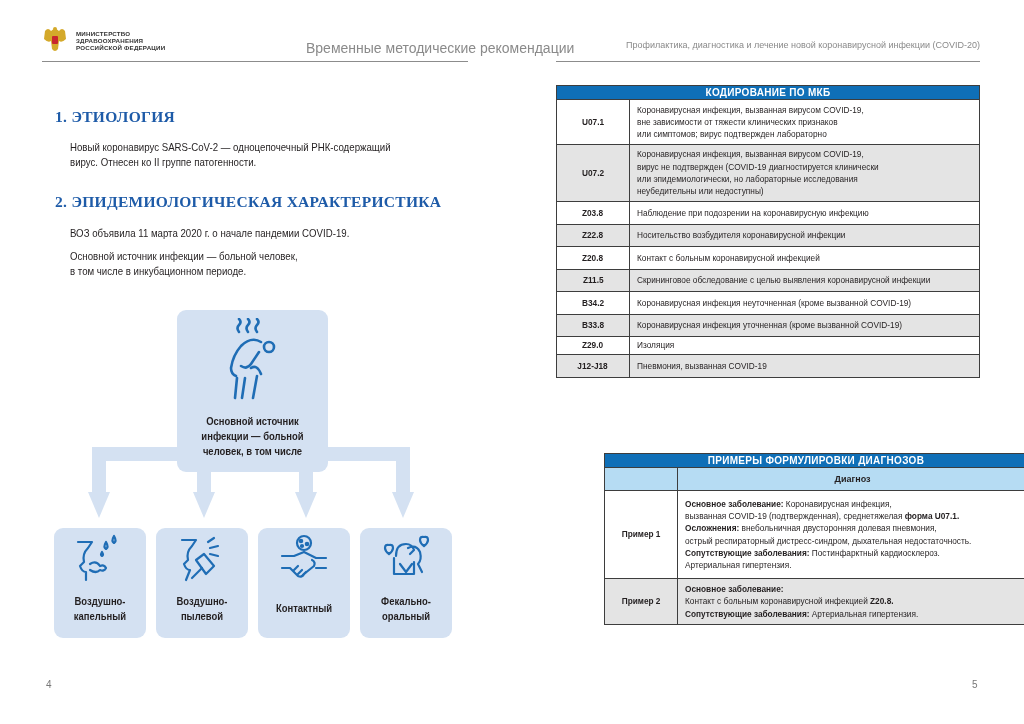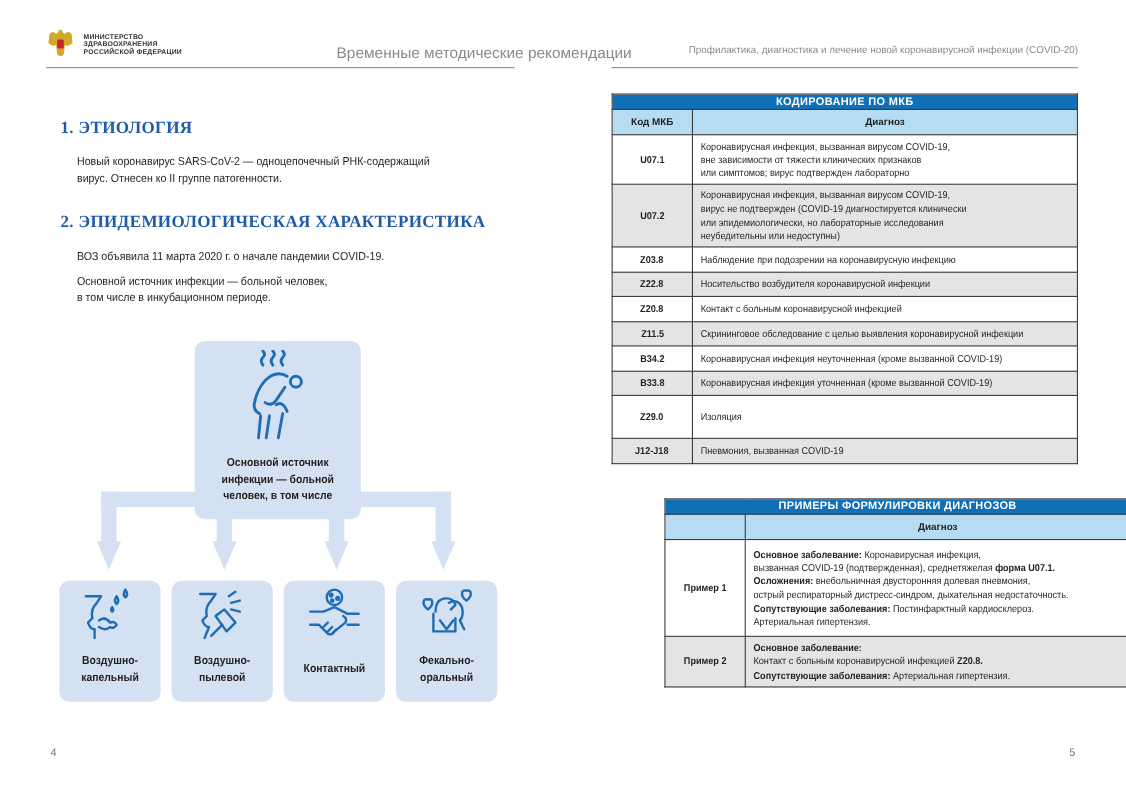--- a/index.html
+++ b/index.html
@@ -167,24 +167,20 @@
   </div>
 </div>
 
 <div class="pnum" style="left:46px;">4</div>
 
 <table class="mkb">
   <tbody>
       <tr>
         <th class="title" colspan="2">КОДИРОВАНИЕ ПО МКБ</th>
       </tr>
-  <tr>
-    <th class="sub">Код МКБ</th>
-    <th class="sub">Диагноз</th>
-  </tr>
   <tr class="white" style="height:45px;">
     <td class="code"><span class="code-text">U07.1</span></td>
     <td><span class="cell-text">
       <span>Коронавирусная инфекция, вызванная вирусом COVID-19,</span><br>
       <span>вне зависимости от тяжести клинических признаков</span><br>
       <span>или симптомов; вирус подтвержден лабораторно</span></span></td>
   </tr>
   <tr class="grey" style="height:57px;">
     <td class="code"><span class="code-text">U07.2</span></td>
     <td><span class="cell-text">
@@ -210,21 +206,21 @@
     <td><span class="cell-text">Скрининговое обследование с целью выявления коронавирусной инфекции</span></td>
   </tr>
   <tr class="white" style="height:22.5px;">
     <td class="code"><span class="code-text">B34.2</span></td>
     <td><span class="cell-text">Коронавирусная инфекция неуточненная (кроме вызванной COVID-19)</span></td>
   </tr>
   <tr class="grey" style="height:22.5px;">
     <td class="code"><span class="code-text">B33.8</span></td>
     <td><span class="cell-text">Коронавирусная инфекция уточненная (кроме вызванной COVID-19)</span></td>
   </tr>
-  <tr class="white" style="height:39px;">
+  <tr class="white" style="height:18px;">
     <td class="code"><span class="code-text">Z29.0</span></td>
     <td><span class="cell-text">Изоляция</span></td>
   </tr>
   <tr class="grey" style="height:22.5px;">
     <td class="code"><span class="code-text">J12-J18</span></td>
     <td><span class="cell-text">Пневмония, вызванная COVID-19</span></td>
   </tr>
 </tbody>
   </table>
 

